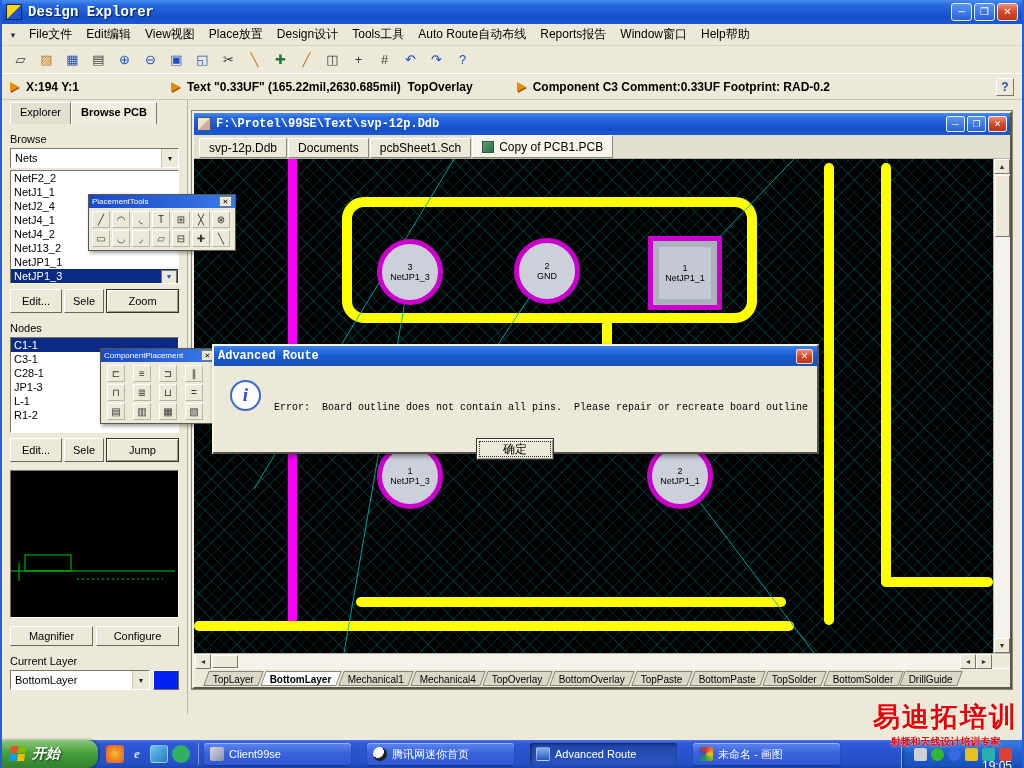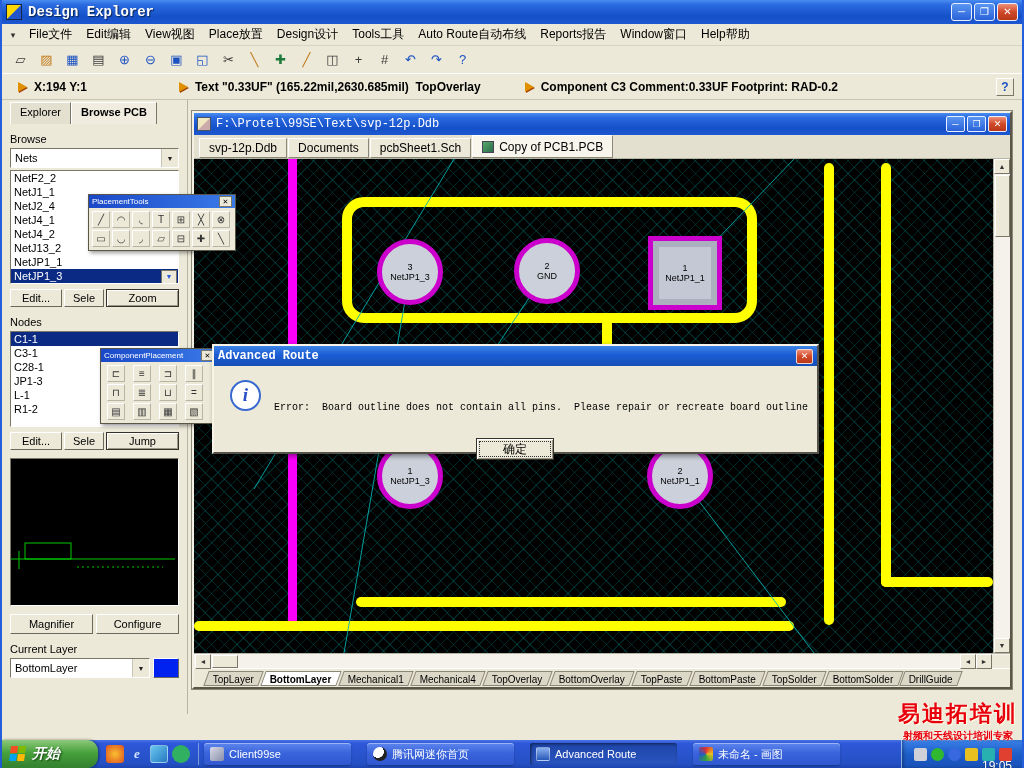--- a/index.html
+++ b/index.html
@@ -24,41 +24,41 @@
 
 
 .toolbar{position:absolute;left:0;top:46px;width:100%;height:28px;display:flex;align-items:center;gap:1px;padding-left:6px;background:#ece9d8;border-bottom:1px solid #fff}
 .tbtn{width:25px;height:22px;display:flex;align-items:center;justify-content:center;font-size:13px;color:#3a3a3a;background:#ece9d8;border:1px solid #ece9d8}
 .c-blue{color:#1a50c0}.c-amber{color:#c07818}.c-green{color:#1e7a3a}
 
 
 .infobar{position:absolute;left:0;top:74px;width:100%;height:26px;background:#ece9d8;display:flex;align-items:center;border-bottom:1px solid #c8c4b4}
 .igroup{display:flex;align-items:center;font-weight:bold;font-size:12px}
 .igroup .itxt{white-space:pre}
-.g1{margin-left:16px}.g2{margin-left:92px}.g3{margin-left:44px}
+.g1{margin-left:8px}.g2{margin-left:92px}.g3{margin-left:44px}
 .ptr{width:0;height:0;border-top:5px solid transparent;border-bottom:5px solid transparent;border-left:9px solid #e09000;margin-right:7px;filter:drop-shadow(1px 1px 0 #a04000)}
 .help-box{margin-left:auto;margin-right:8px;width:18px;height:18px;background:#ece9d8;border:1px solid;border-color:#fff #7a7668 #7a7668 #fff;color:#1a50c0;font-weight:bold;text-align:center;line-height:16px}
 
 
 .left-panel{position:absolute;left:0;top:100px;width:186px;height:614px;padding:0 8px;background:#ece9d8;border-right:1px solid #b8b4a4}
 .ptabs{height:22px;display:flex;margin-top:2px}
 .ptab{padding:3px 9px;border:1px solid;border-color:#fff #7a7668 #7a7668 #fff;border-bottom:none;background:#e4e0d0;font-size:11px}
 .ptab.active{font-weight:bold;background:#f0ede0}
 .slabel{margin:9px 0 3px 0;font-size:11px}
 .combo{height:20px;background:#fff;border:1px solid;border-color:#7a7668 #fff #fff #7a7668;display:flex;align-items:center}
 .combo .val{flex:1;padding:2px 4px;font-size:11px;white-space:nowrap;overflow:hidden}
 .combo .drop{width:17px;height:100%;background:#ece9d8;border-left:1px solid #c8c4b4;display:flex;align-items:center;justify-content:center;font-size:7px;color:#222}
 .listbox{background:#fff;border:1px solid;border-color:#7a7668 #fff #fff #7a7668;overflow:hidden}
 .nets{height:114px;margin-top:2px}
 .nodes{height:96px;margin-top:2px}
 .li{height:14px;line-height:14px;padding:0 3px;font-size:11px;white-space:nowrap}
 .li.selected{background:#0a2a84;color:#fff;position:relative}
 .nets .li.selected::after{content:"▼";position:absolute;right:1px;top:1px;width:14px;height:12px;background:#ece9d8;color:#2a5ae0;font-size:7px;text-align:center;line-height:11px;border:1px solid #7a7668}
 .btnrow{display:flex;gap:2px;margin-top:5px}
-.xbtn{height:18px;background:#ece9d8;border:1px solid;border-color:#fff #6a675c #6a675c #fff;font-size:11px;padding:1px 4px;text-align:center;white-space:nowrap}
+.xbtn{height:24px;background:#ece9d8;border:1px solid;border-color:#fff #6a675c #6a675c #fff;font-size:11px;padding:1px 4px;text-align:center;white-space:nowrap}
 .xbtn.default{border:1px solid #35322a;box-shadow:inset 1px 1px 0 #fff,inset -1px -1px 0 #9a9688;flex:1}
 .w-edit{width:52px}.w-sele{width:40px}
 .preview{height:148px;background:#000;border:1px solid;border-color:#7a7668 #fff #fff #7a7668;margin-top:8px}
 .btnrow2{display:flex;gap:3px;margin-top:8px}
 .btnrow2 .xbtn{flex:1;height:20px}
 .layer-row{display:flex;gap:3px;margin-top:3px}
 .layer-combo{flex:1}
 .swatch{width:26px;height:20px;background:#0022f0;border:1px solid;border-color:#fff #6a675c #6a675c #fff}
 
 
@@ -69,21 +69,21 @@
 .pal-body{display:flex;flex-wrap:wrap;padding:2px}
 .pic{width:18px;height:17px;border:1px solid;border-color:#fff #b8b4a4 #b8b4a4 #fff;display:flex;align-items:center;justify-content:center;font-size:10px;color:#333;margin:1px;background:#ece9d8}
 .pt{left:86px;top:194px;width:148px}
 .cp{left:98px;top:348px;width:118px}
 .cp .pic{margin:1px 4px}
 
 
 .mdi{position:absolute;left:190px;top:111px;width:820px;height:578px;background:#ece9d8;border:2px solid;border-color:#f4f1e4 #5a5648 #5a5648 #f4f1e4;box-shadow:0 0 0 1px #8a8678}
 .mdi-titlebar{height:22px;display:flex;align-items:center;padding:0 3px;background:linear-gradient(180deg,#4a8df0 0%,#2a6ae0 20%,#1450c8 70%,#1e58d0 100%)}
 .mdi-icon{width:14px;height:14px;background:linear-gradient(135deg,#f0e8c0 0 49%,#caa 51%);border:1px solid #456;margin-right:5px}
-.mdi-title{color:#fff;font-family:"Liberation Mono",monospace;font-weight:normal;font-size:12px;flex:1;white-space:nowrap;overflow:hidden}
+.mdi-title{color:#fff;font-family:"Liberation Mono",monospace;font-weight:bold;font-size:12px;flex:1;white-space:nowrap;overflow:hidden}
 .mdi-btns{display:flex;gap:2px}
 .mbtn{width:19px;height:16px;border-radius:2px;border:1px solid #e8f0ff;color:#fff;font-size:9px;line-height:14px;text-align:center;background:linear-gradient(180deg,#5a96f2,#2a62d8)}
 .mbtn.close{background:linear-gradient(180deg,#f09078,#d04828 50%,#b83818)}
 .doctabs{height:24px;display:flex;align-items:flex-end;padding-left:5px;background:#e4e0d0;border-bottom:1px solid #b8b4a4}
 .dtab{height:20px;padding:2px 9px;font-size:12px;background:#ece9d8;border:1px solid;border-color:#fff #8a8678 #8a8678 #fff;display:flex;align-items:center;gap:5px;margin-right:1px;white-space:nowrap}
 .dtab.active{background:#f8f6ec;height:23px}
 .tabicon{display:none;width:12px;height:12px;background:linear-gradient(135deg,#58a868,#2a6a4a);border:1px solid #445}
 .dtab.active .tabicon{display:inline-block}
 .mdi-body{display:flex;height:494px}
 .canvas{position:relative;width:799px;height:494px;background:#000;overflow:hidden;
@@ -158,21 +158,21 @@
 .tlabel{overflow:hidden;text-overflow:ellipsis}
 .tray{margin-left:auto;height:28px;display:flex;align-items:center;gap:4px;padding:0 10px 0 12px;flex:none;
  background:linear-gradient(180deg,#3a80e8,#1e5ec8 50%,#1850b8);border-left:1px solid rgba(255,255,255,.5);box-shadow:inset 2px 0 3px rgba(0,0,0,.25)}
 .trayicon{width:13px;height:13px;border-radius:2px}
 .tr-gray{background:#d0d0d8}.tr-green{background:#30b830;border-radius:50%}.tr-blue{background:#3868e0;border-radius:50%}
 .tr-yellow{background:#e8c020}.tr-teal{background:#28b0b0}.tr-red{background:#e04030}
 .clock{color:#fff;font-size:12px;margin-left:5px;text-shadow:0 1px 1px #102a60}
 
 
 .watermark{position:absolute;right:4px;top:699px;z-index:130;text-align:center;pointer-events:none}
-.wm1{font-size:22px;font-weight:bold;color:#e8000a;letter-spacing:2px;text-shadow:0 0 2px #fff,1px 1px 0 #ffd}
+.wm1{font-size:27px;font-weight:bold;color:#e8000a;letter-spacing:2px;text-shadow:0 0 2px #fff,1px 1px 0 #ffd}
 .wm2{font-size:10px;font-weight:bold;color:#e8000a;text-shadow:0 0 2px #fff}
 </style>
 </head>
 <body>
 
 <div class="screen">
 
   <div class="titlebar">
     <span class="app-icon"></span>
     <span class="app-title">Design Explorer</span>

